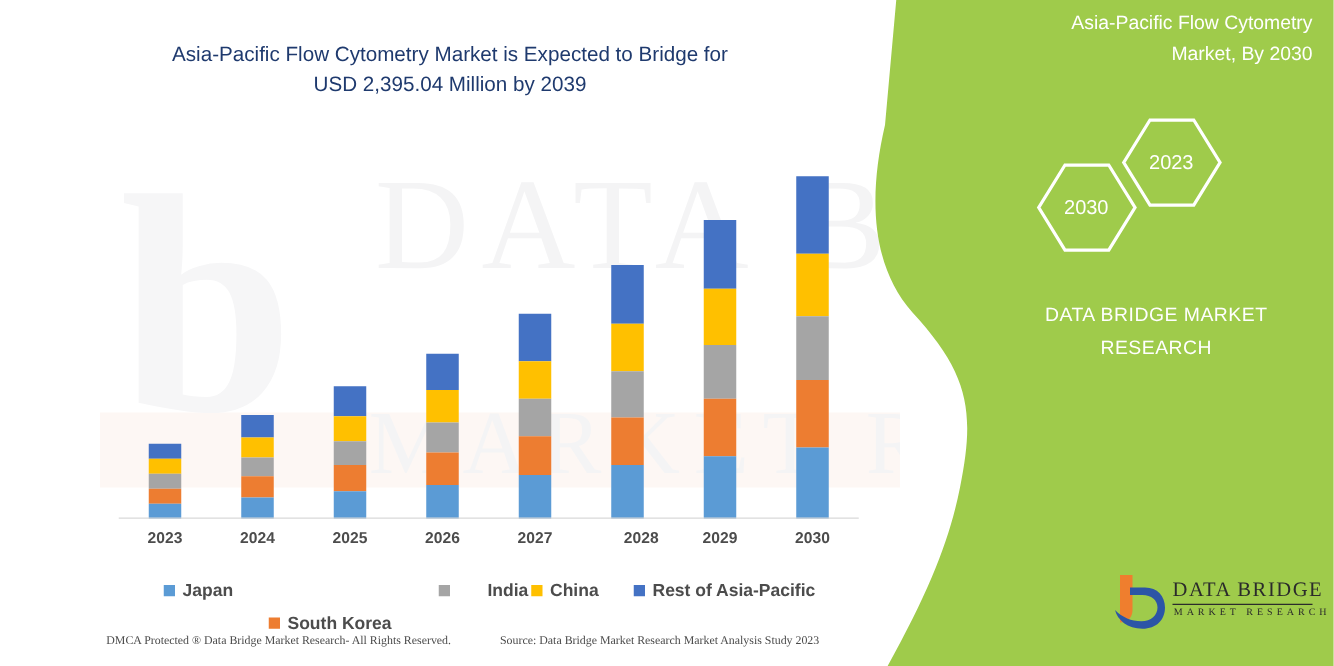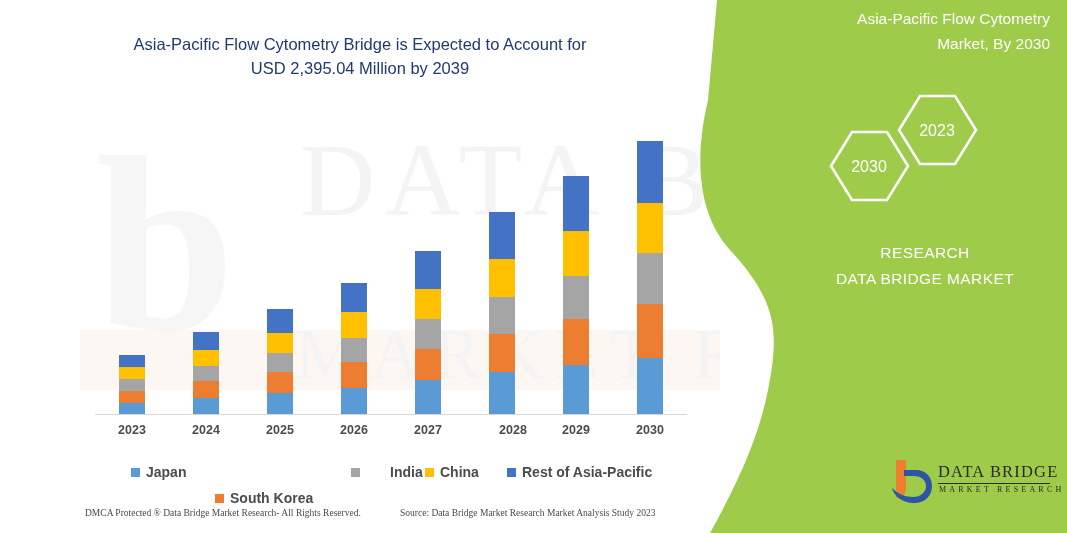--- a/index.html
+++ b/index.html
@@ -131,21 +131,21 @@
 <div id="root">
 
   <div class="wm">
     <div class="wm-pinkish"></div>
     <div class="wm-b">b</div>
     <div class="wm-data">DATA BRIDGE</div>
     <div class="wm-mr">MARKET RESEARCH</div>
   </div>
 
   <div class="chart-title">
-    <span class="ln">Asia-Pacific Flow Cytometry Bridge is Expected to Account for</span>
+    <span class="ln">Asia-Pacific Flow Cytometry Market is Expected to Bridge for</span>
     <span class="ln">USD 2,395.04 Million by 2039</span>
   </div>
 
   <div class="plot" id="plot">
       <div class="bar-group" style="left: 24px;">
         <span class="seg" style="height: 12.2px; background: rgb(68, 114, 196);"></span>
         <span class="seg" style="height: 12.2px; background: rgb(255, 192, 0);"></span>
         <span class="seg" style="height: 11.1833px; background: rgb(165, 165, 165);"></span>
         <span class="seg" style="height: 12.2px; background: rgb(237, 125, 49);"></span>
         <span class="seg" style="height: 12.2px; background: rgb(91, 155, 213);"></span>
@@ -254,22 +254,22 @@
   <div class="hexwrap">
     <svg viewBox="0 0 170 112" width="170" height="112">
       <polygon points="100,4 135,4 156,38 135,72 100,72 79,38" fill="none" stroke="#ffffff" stroke-width="2.6"></polygon>
       <polygon points="32,40 67,40 88,74 67,108 32,108 11,74" fill="none" stroke="#ffffff" stroke-width="2.6"></polygon>
     </svg>
     <span class="hex-label" style="left:82px;top:30px;">2023</span>
     <span class="hex-label" style="left:14px;top:66px;">2030</span>
   </div>
 
   <div class="brand-lines">
+    <span class="ln">DATA BRIDGE MARKET</span>
     <span class="ln">RESEARCH</span>
-    <span class="ln">DATA BRIDGE MARKET</span>
   </div>
 
   <div class="logo">
     <svg width="46" height="48" viewBox="0 0 46 48">
       <path d="M6,2 L16,2 L16,30 C16,36 12,40 6,40 Z" fill="#EF7E2E"></path>
       <path d="M14,12 L26,12 C36,12 42,19 42,28 C42,38 35,45 24,45 C12,45 4,38 2,30 C8,36 15,39 23,39 C31,39 36,34 36,28 C36,22 31,18 24,18 L14,18 Z" fill="#2C55A6"></path>
     </svg>
     <span class="logo-txt1">DATA BRIDGE</span>
     <span class="logo-rule"></span>
     <span class="logo-txt2">MARKET RESEARCH</span>

